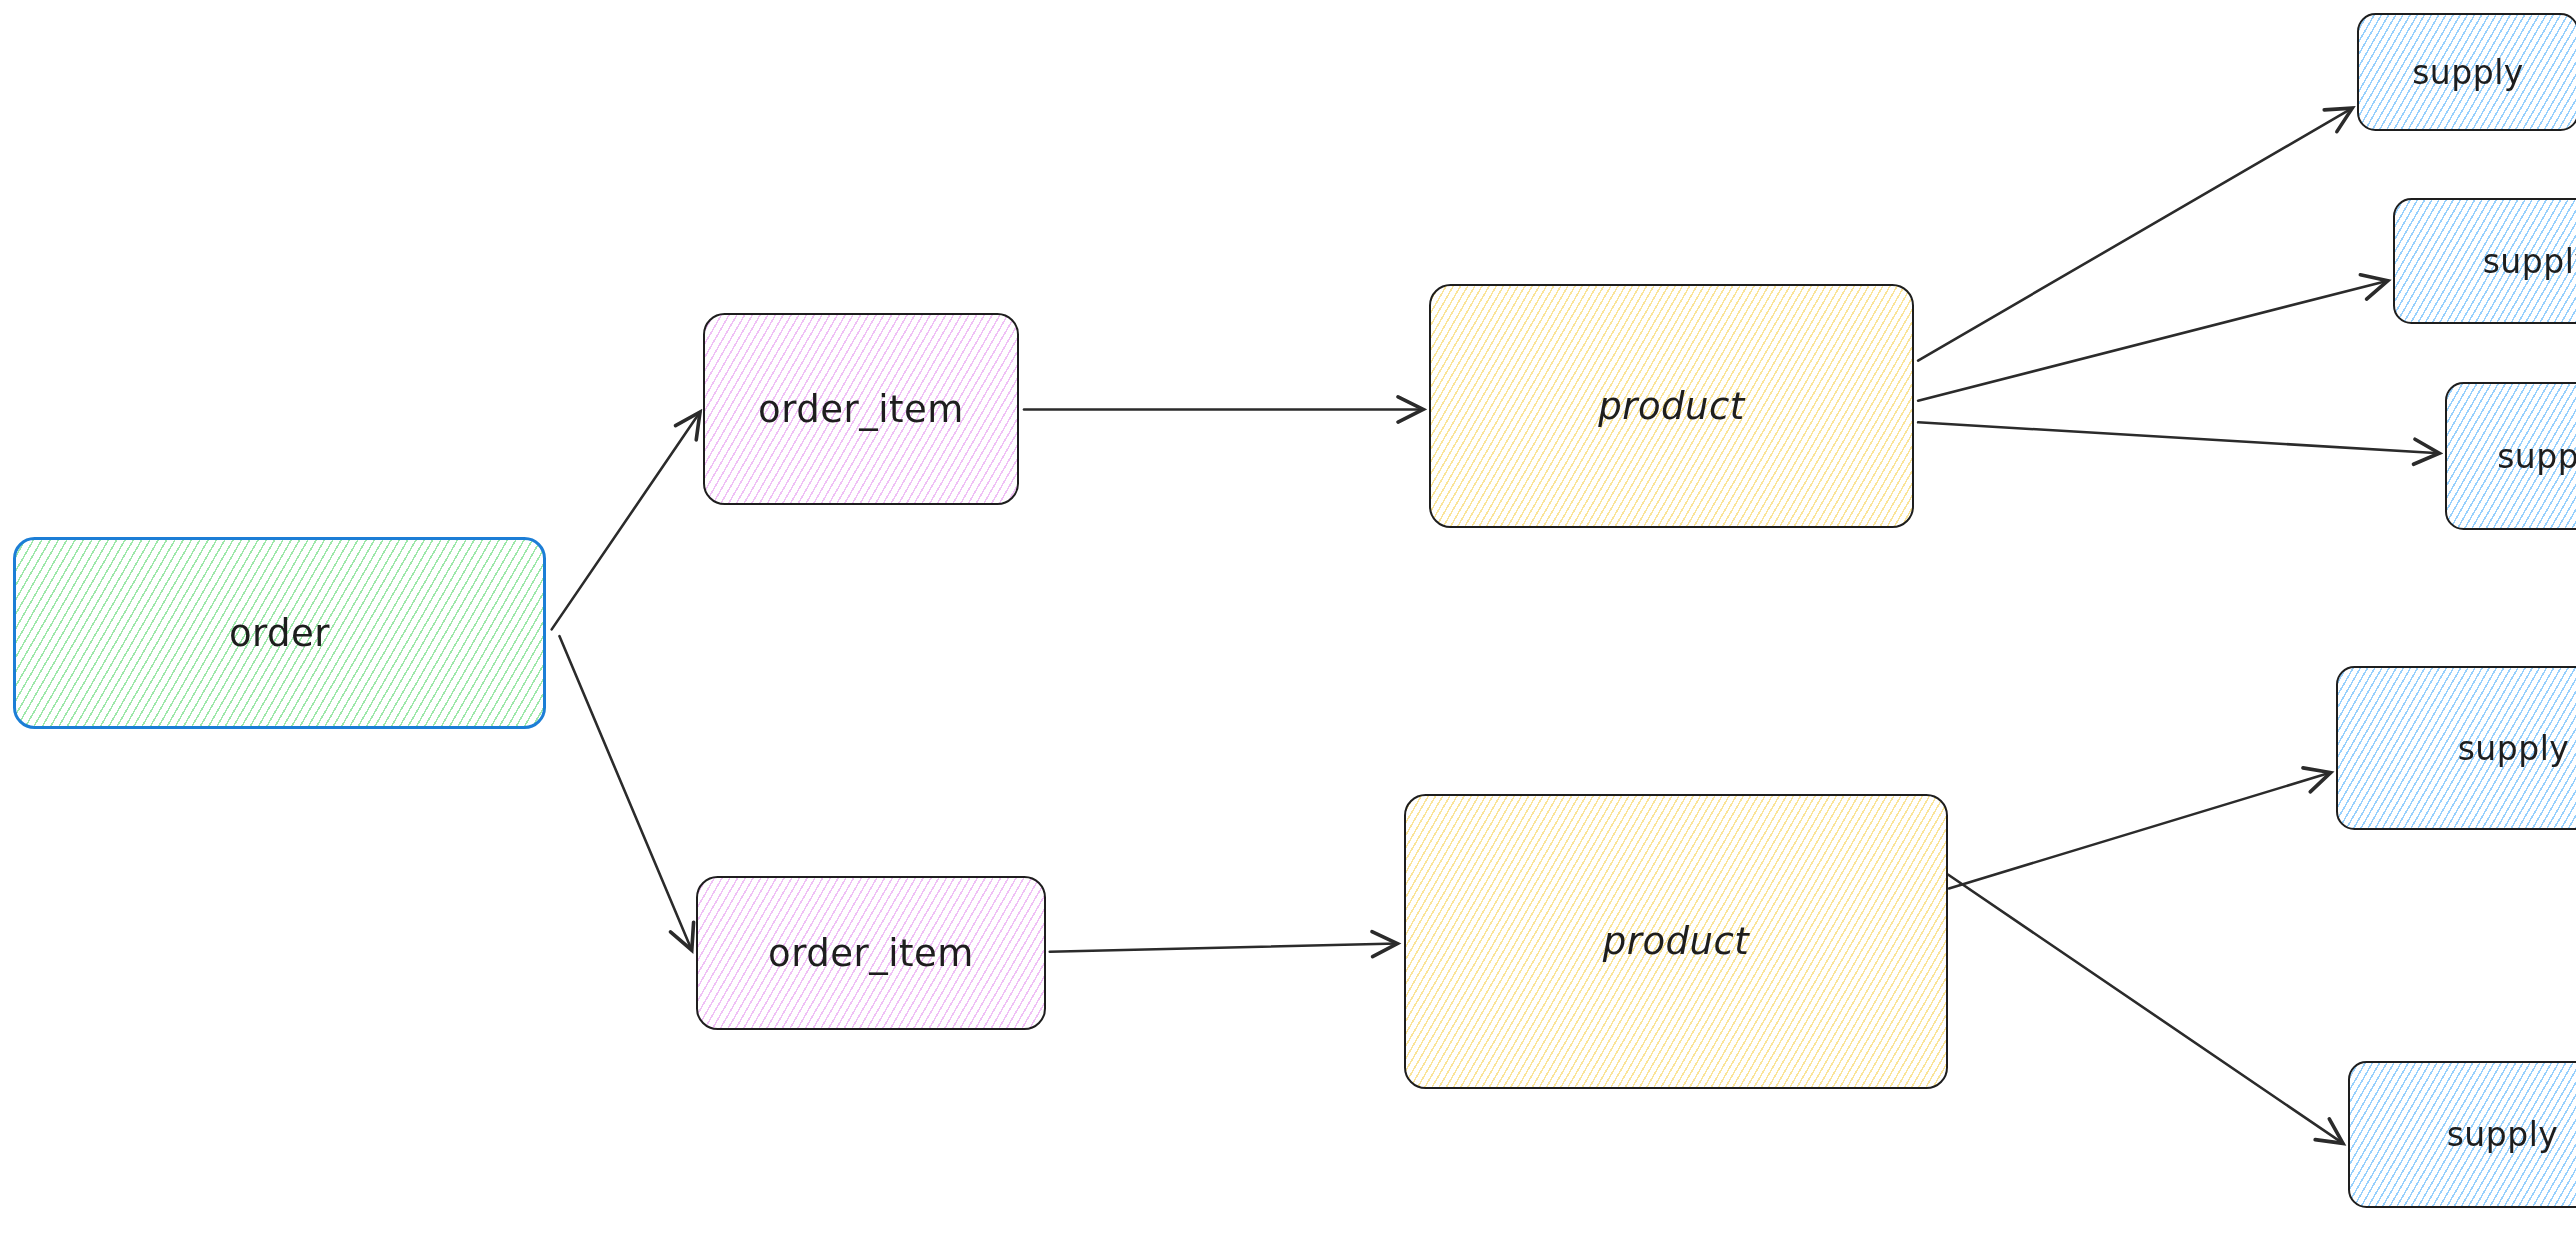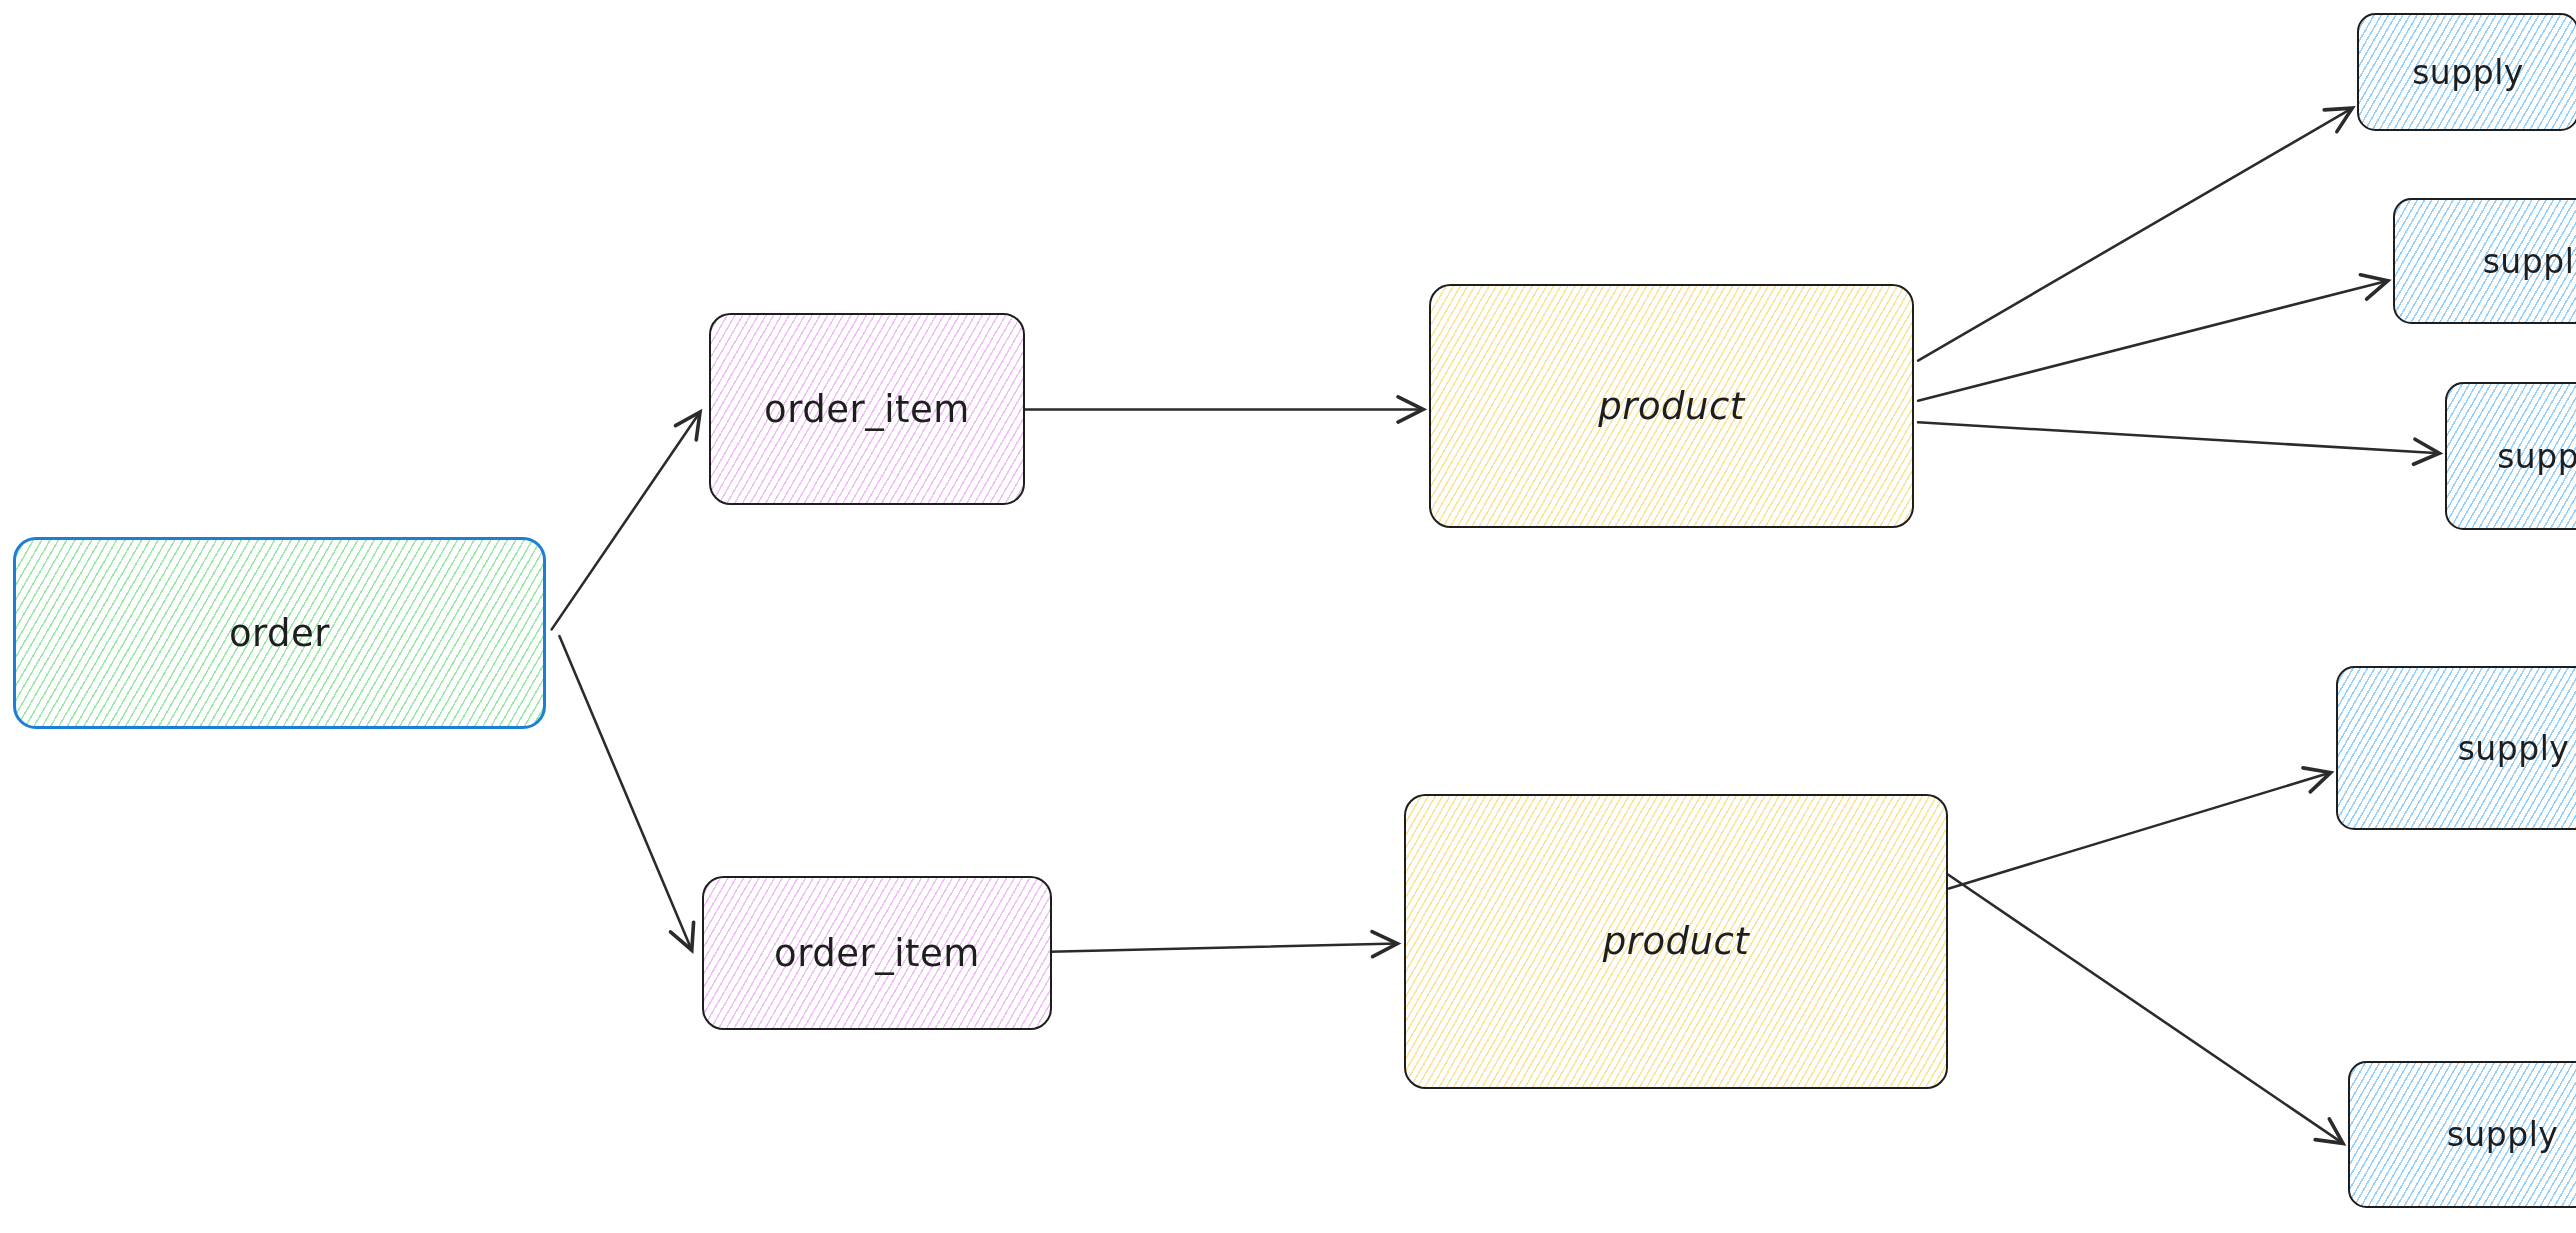--- a/index.html
+++ b/index.html
@@ -40,21 +40,20 @@
     border-color: #1c7ed6;
     border-width: 3.1px;
     background-image: repeating-linear-gradient(120deg,
       rgba(105, 219, 124, 0.65) 0px, rgba(105, 219, 124, 0.65) 1.5px,
       transparent 1.5px, transparent 7.2px);
   }
   .fill-violet {
     background-image: repeating-linear-gradient(120deg,
       rgba(224, 130, 236, 0.5) 0px, rgba(224, 130, 236, 0.5) 1.5px,
       transparent 1.5px, transparent 6.7px);
-    margin-left: 6px;
   }
   .fill-yellow {
     background-image: repeating-linear-gradient(120deg,
       rgba(247, 210, 85, 0.6) 0px, rgba(247, 210, 85, 0.6) 1.5px,
       transparent 1.5px, transparent 6.2px);
     font-style: italic;
   }
   .fill-blue {
     background-image: repeating-linear-gradient(120deg,
       rgba(116, 192, 252, 0.75) 0px, rgba(116, 192, 252, 0.75) 1.5px,
@@ -107,21 +106,21 @@
       <line x1="3723" y1="820" x2="4735" y2="880" marker-end="url(#vhead)"></line>
     </g>
     <g>
       <line x1="3783" y1="1725" x2="4524" y2="1500" marker-end="url(#vhead)"></line>
     </g>
     <g>
       <line x1="3781" y1="1698" x2="4548" y2="2220" marker-end="url(#vhead)"></line>
     </g>
   </svg>
 
-  <div class="node fill-green" style="left:13px; top:537px; width:533px; height:192px;border-radius:23px;">
+  <div class="node fill-green" style="left:13px; top:537px; width:533px; height:192px;">
     <span class="label">order</span>
   </div>
 
   <div class="node fill-violet" style="left:703px; top:313px; width:316px; height:192px;">
     <span class="label">order_item</span>
   </div>
 
   <div class="node fill-violet" style="left:696px; top:876px; width:350px; height:154px;">
     <span class="label">order_item</span>
   </div>

